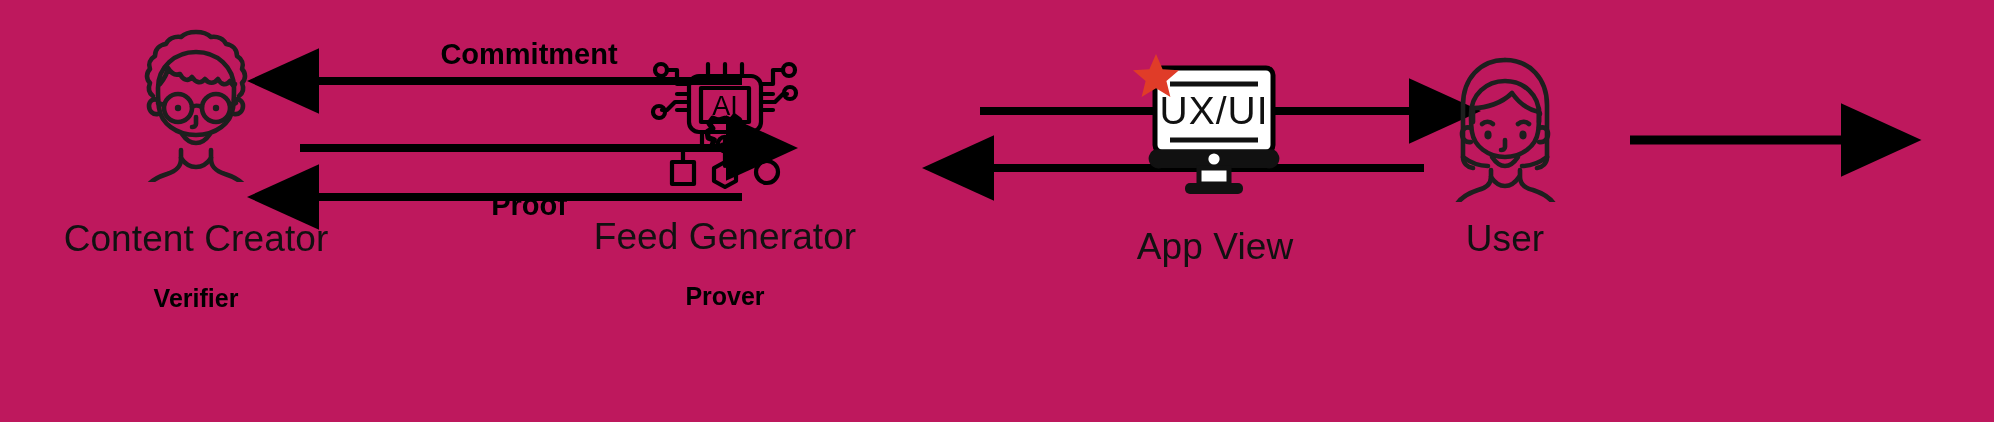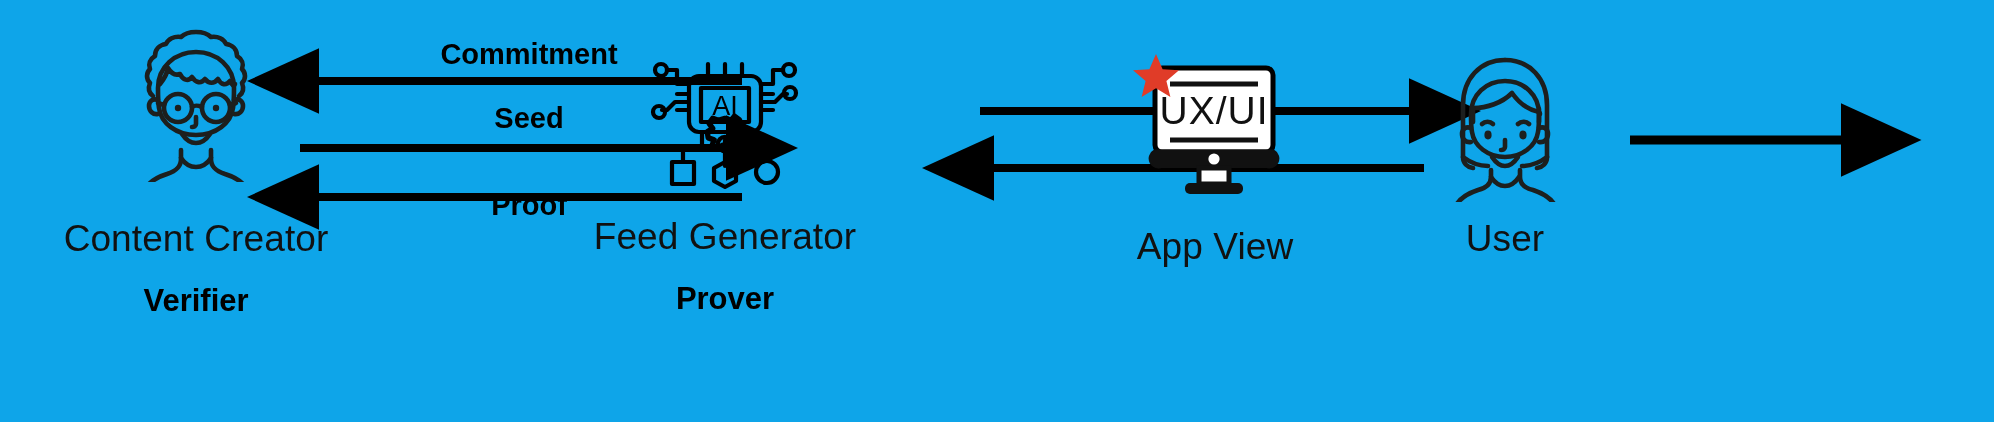--- a/index.html
+++ b/index.html
@@ -9,42 +9,42 @@
     background: #ffffff;
   }
   body {
     font-family: "Liberation Sans", sans-serif;
     color: #111111;
   }
   #diagram-root {
     position: relative;
     width: 1994px;
     height: 422px;
-    background: #0ea5e9;
+    background: #be185d;
     overflow: hidden;
   }
   .node {
     position: absolute;
     display: flex;
     flex-direction: column;
     align-items: center;
   }
   .node-icon {
     display: block;
   }
   .node-label {
     font-size: 37px;
     font-weight: 400;
     color: #111111;
     letter-spacing: 0.1px;
     white-space: nowrap;
     line-height: 1.05;
   }
   .node-role {
-    font-size: 31px;
+    font-size: 25px;
     font-weight: bold;
     color: #000000;
     white-space: nowrap;
     line-height: 1.05;
   }
   .edge-label {
     position: absolute;
     font-size: 29px;
     font-weight: bold;
     color: #000000;
@@ -96,21 +96,20 @@
       <line x1="1424" y1="168" x2="990" y2="168" stroke="#000000" stroke-width="8" marker-end="url(#ah-l)"></line>
     </g>
 
     <g>
       <line x1="1630" y1="140" x2="1845" y2="140" stroke="#000000" stroke-width="9" marker-end="url(#ah-r)"></line>
     </g>
   </svg>
 
   <div class="edge-label" style="left:319px; top:40px; width:420px;">Commitment</div>
 
-  <div class="edge-label" style="left:319px; top:104px; width:420px;">Seed</div>
 
   <div class="edge-label" style="left:319px; top:158px; width:420px;margin-top:33px;">Proof</div>
 
   <div class="node" style="left:36px; top:22px; width:320px;">
     <svg class="node-icon" width="140" height="160" viewBox="0 0 140 160">
       <g fill="none" stroke="#1d1f1e" stroke-width="4.6" stroke-linecap="round" stroke-linejoin="round">
 
         <path d="M70 10c-7 0-12 2-15 5-7-1-13 2-15 7-7 1-11 6-11 12-5 3-7 8-5 13-4 4-4 10 0 14-2 5-1 10 3 13
                  M70 10c7 0 12 2 15 5 7-1 13 2 15 7 7 1 11 6 11 12 5 3 7 8 5 13 4 4 4 10 0 14 2 5 1 10-3 13"></path>
 

